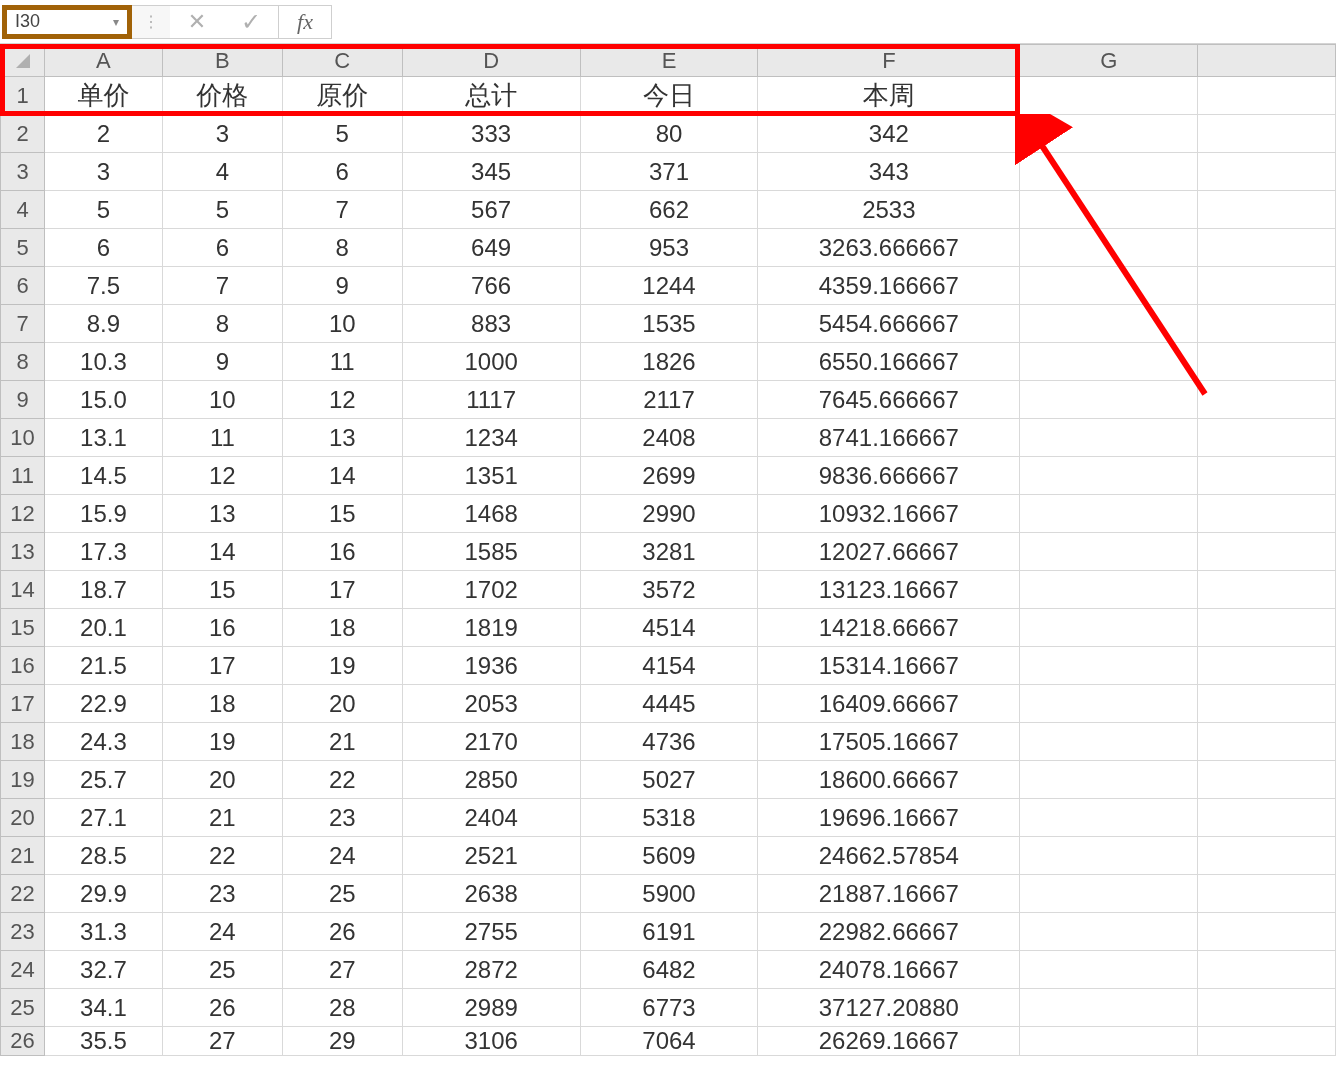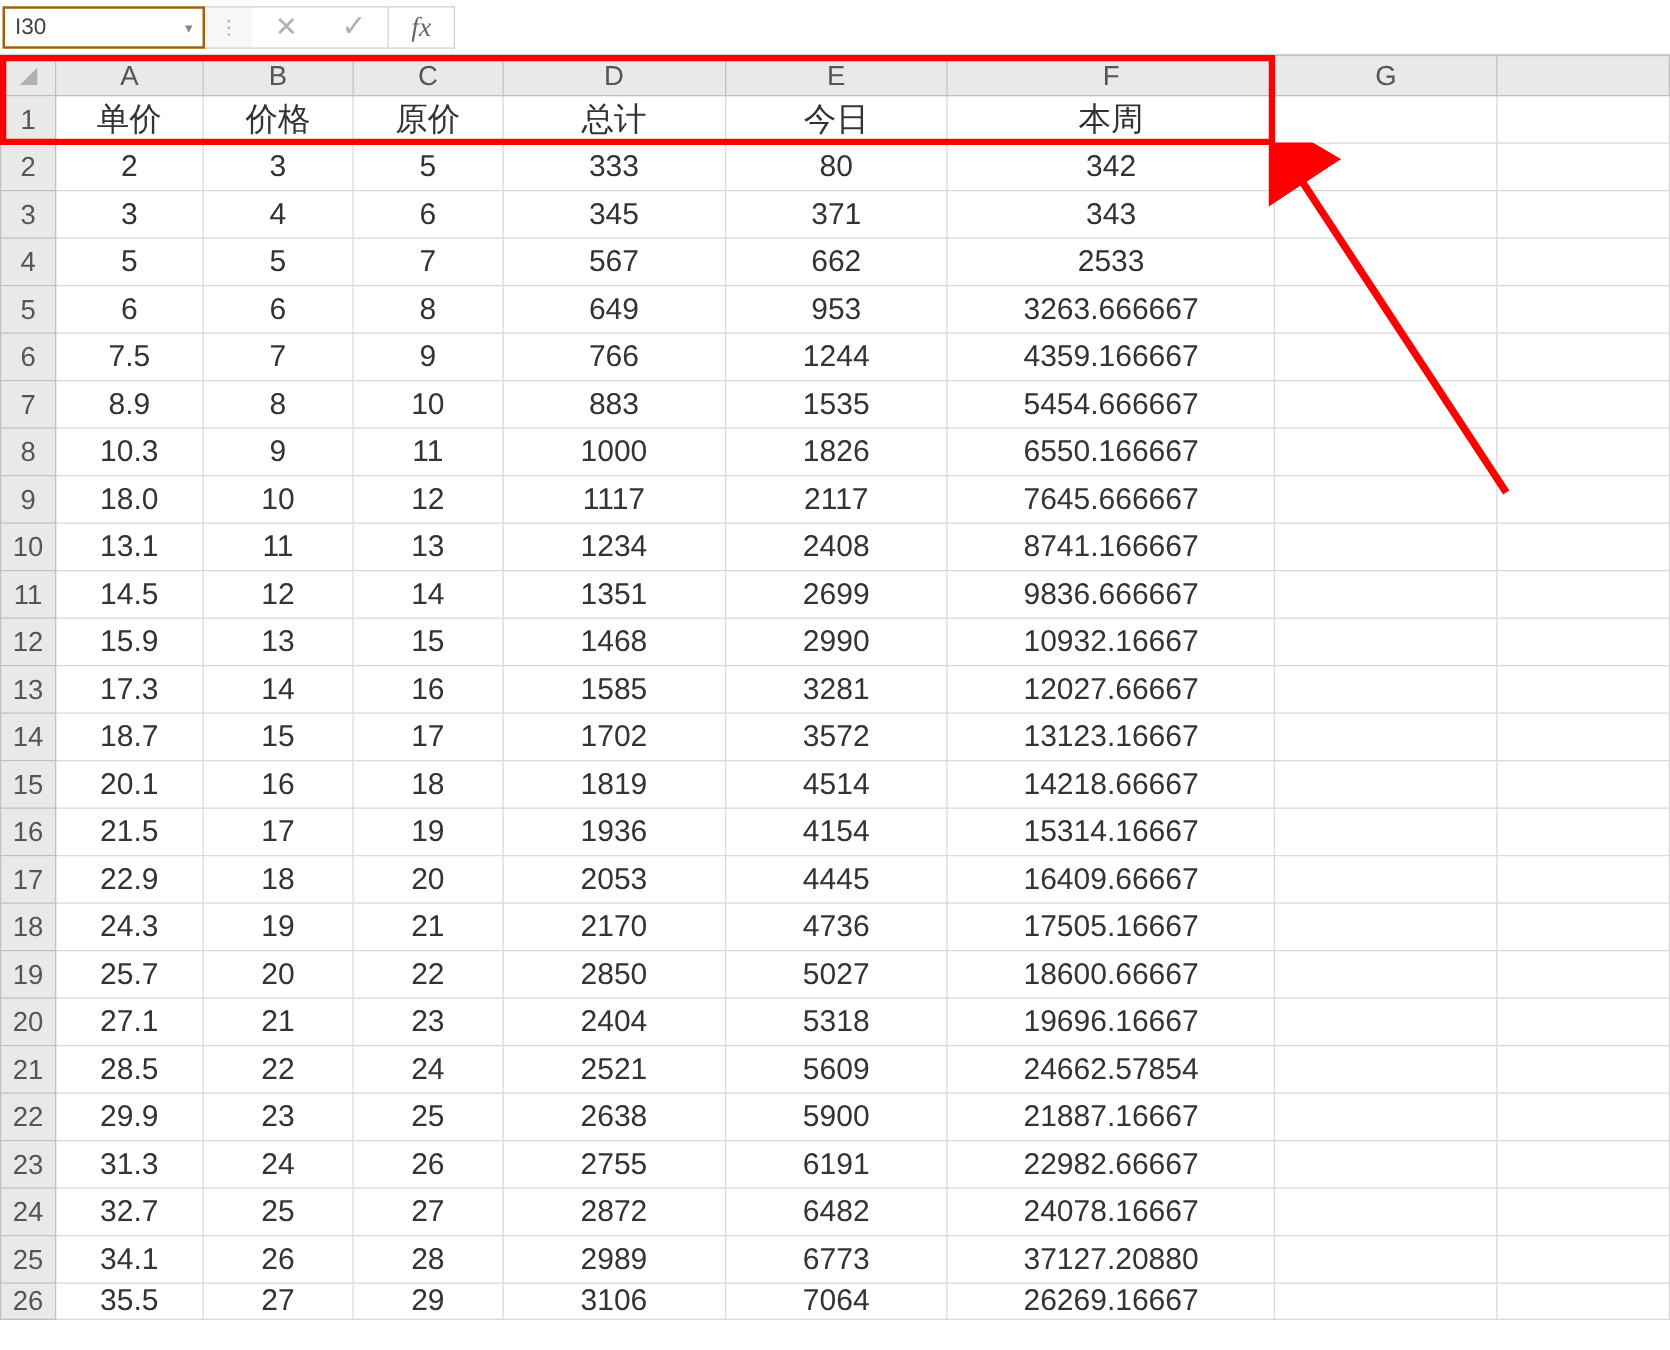--- a/index.html
+++ b/index.html
@@ -16,23 +16,23 @@
     }
     .formula-bar {
       display: flex;
       align-items: center;
       height: 44px;
       border-bottom: 1px solid #d4d4d4;
       background: #ffffff;
       padding: 4px 2px;
     }
     .name-box {
-      width: 162px;
+      width: 130px;
       height: 34px;
-      border: 2px solid #a16207;
+      border: 5px solid #a16207;
       padding: 0 8px;
       display: flex;
       align-items: center;
       justify-content: space-between;
       font-size: 18px;
       color: #444;
       background: #fff;
     }
     .name-box-dropdown {
       font-size: 12px;
@@ -290,21 +290,21 @@
           <td class="data-cell">9</td>
           <td class="data-cell">11</td>
           <td class="data-cell">1000</td>
           <td class="data-cell">1826</td>
           <td class="data-cell">6550.166667</td>
           <td class="data-cell"></td>
           <td class="data-cell"></td>
         </tr>
         <tr>
           <th class="row-header">9</th>
-          <td class="data-cell">18.0</td>
+          <td class="data-cell">15.0</td>
           <td class="data-cell">10</td>
           <td class="data-cell">12</td>
           <td class="data-cell">1117</td>
           <td class="data-cell">2117</td>
           <td class="data-cell">7645.666667</td>
           <td class="data-cell"></td>
           <td class="data-cell"></td>
         </tr>
         <tr>
           <th class="row-header">10</th>

